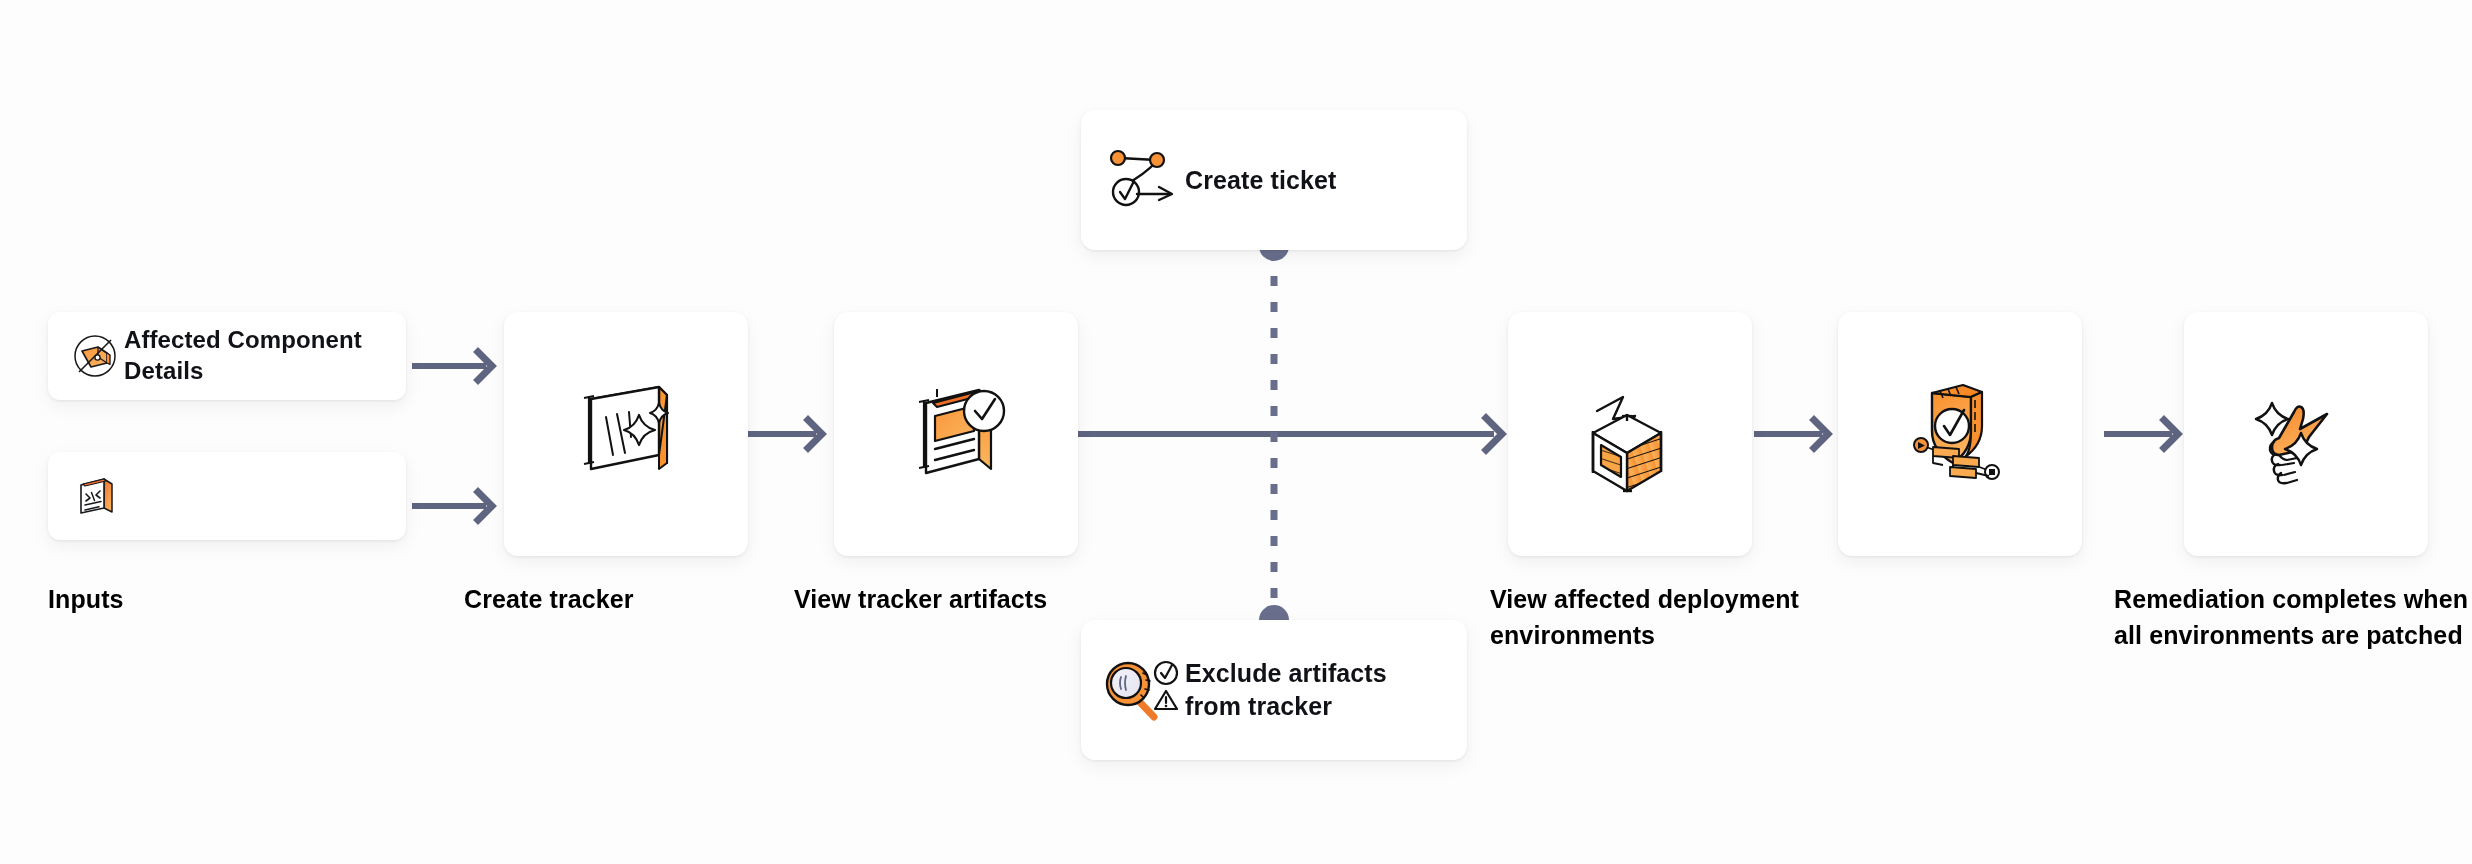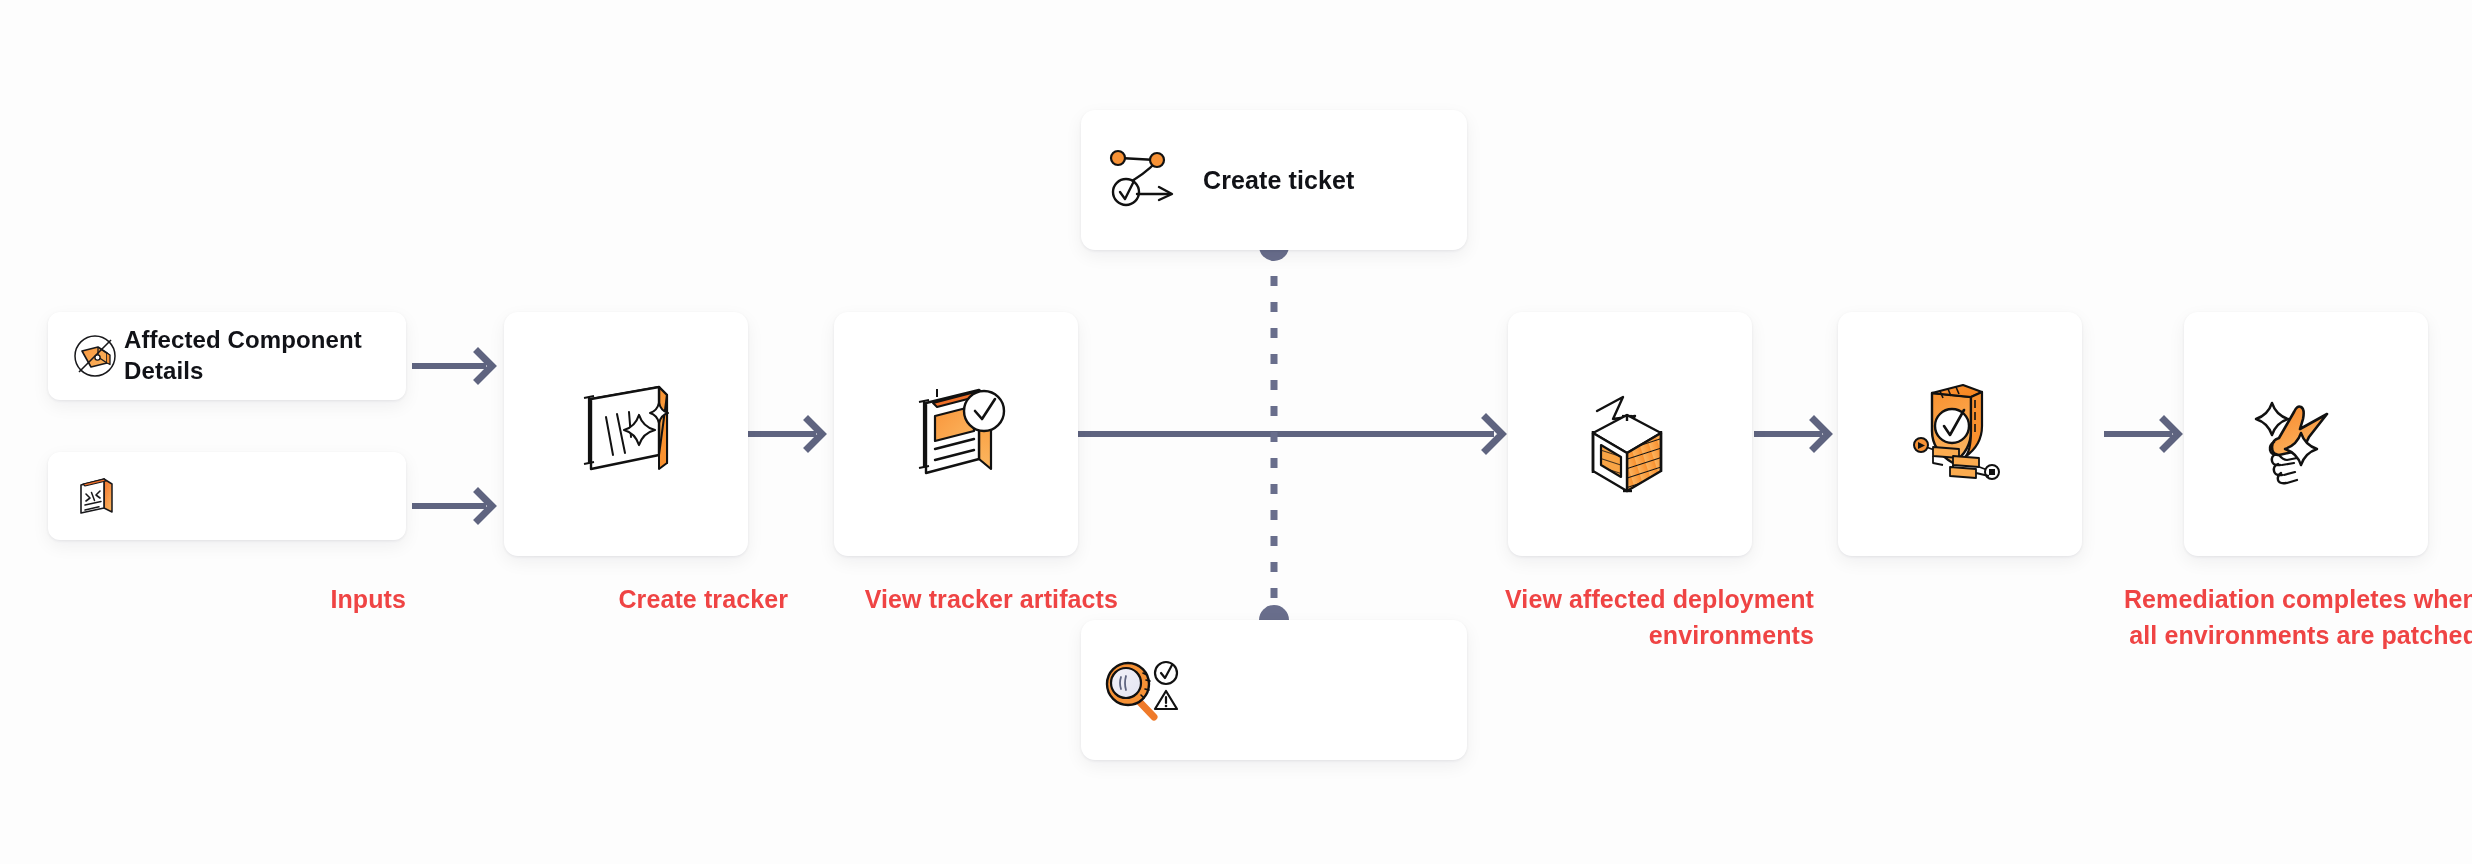--- a/index.html
+++ b/index.html
@@ -53,36 +53,35 @@
     height: 244px;
     display: flex;
     align-items: center;
     justify-content: center;
   }
   .node-card .n-icon { width: 150px; height: 150px; }
 
   
   .caption {
     position: absolute;
-    text-align: right;
+    text-align: left;
     font-size: 25px;
     font-weight: 700;
     line-height: 1.42;
-    color: #ef4444;
+    color: #000000;
     letter-spacing: .1px;
   }
 
   
   .branch-card {
     width: 386px;
     height: 140px;
     display: flex;
     align-items: center;
     padding: 0 22px;
-    gap: 18px;
     border-radius: 14px;
   }
   .branch-card .b-icon { flex: 0 0 82px; height: 82px; }
   .branch-card .b-label {
     font-size: 25px;
     font-weight: 700;
     line-height: 1.32;
     color: #111217;
     letter-spacing: .1px;
   }
@@ -290,20 +289,21 @@
         <circle cx="23" cy="34" r="15" fill="url(#gLens)" stroke="#111" stroke-width="2.2"></circle>
         <path d="M18 28 Q16 34 18 40 M23 27 Q21 34 23 41" fill="none" stroke="#5f6480" stroke-width="1.8" stroke-linecap="round"></path>
         <path d="M40 24 L44 26 M43 31 L47 32 M42 40 L46 41 M38 46 L41 49" stroke="#111" stroke-width="1.6" stroke-linecap="round"></path>
         <circle cx="63" cy="24" r="11" fill="#ffffff" stroke="#111" stroke-width="2.2"></circle>
         <path d="M58 24 L62 29 L69 16" fill="none" stroke="#111" stroke-width="2.2" stroke-linecap="round" stroke-linejoin="round"></path>
         <path d="M63 42 L74 60 L52 60 Z" fill="#ffffff" stroke="#111" stroke-width="2.2" stroke-linejoin="round"></path>
         <line x1="63" y1="48" x2="63" y2="54" stroke="#111" stroke-width="2.2" stroke-linecap="round"></line>
         <circle cx="63" cy="57" r="1.3" fill="#111"></circle>
       </svg>
     </span>
+    <span class="b-label">Exclude artifacts from tracker</span>
   </div>
 
   <div class="card node-card" style="left:1508px; top:312px;">
     <span class="n-icon">
       <svg viewBox="0 0 150 150" width="150" height="150" xmlns="http://www.w3.org/2000/svg">
         <defs>
           <linearGradient id="gCubeR" x1="0" y1="0" x2="0" y2="1">
             <stop offset="0" stop-color="#f9912f"></stop>
             <stop offset="1" stop-color="#fbb35e"></stop>
           </linearGradient>

